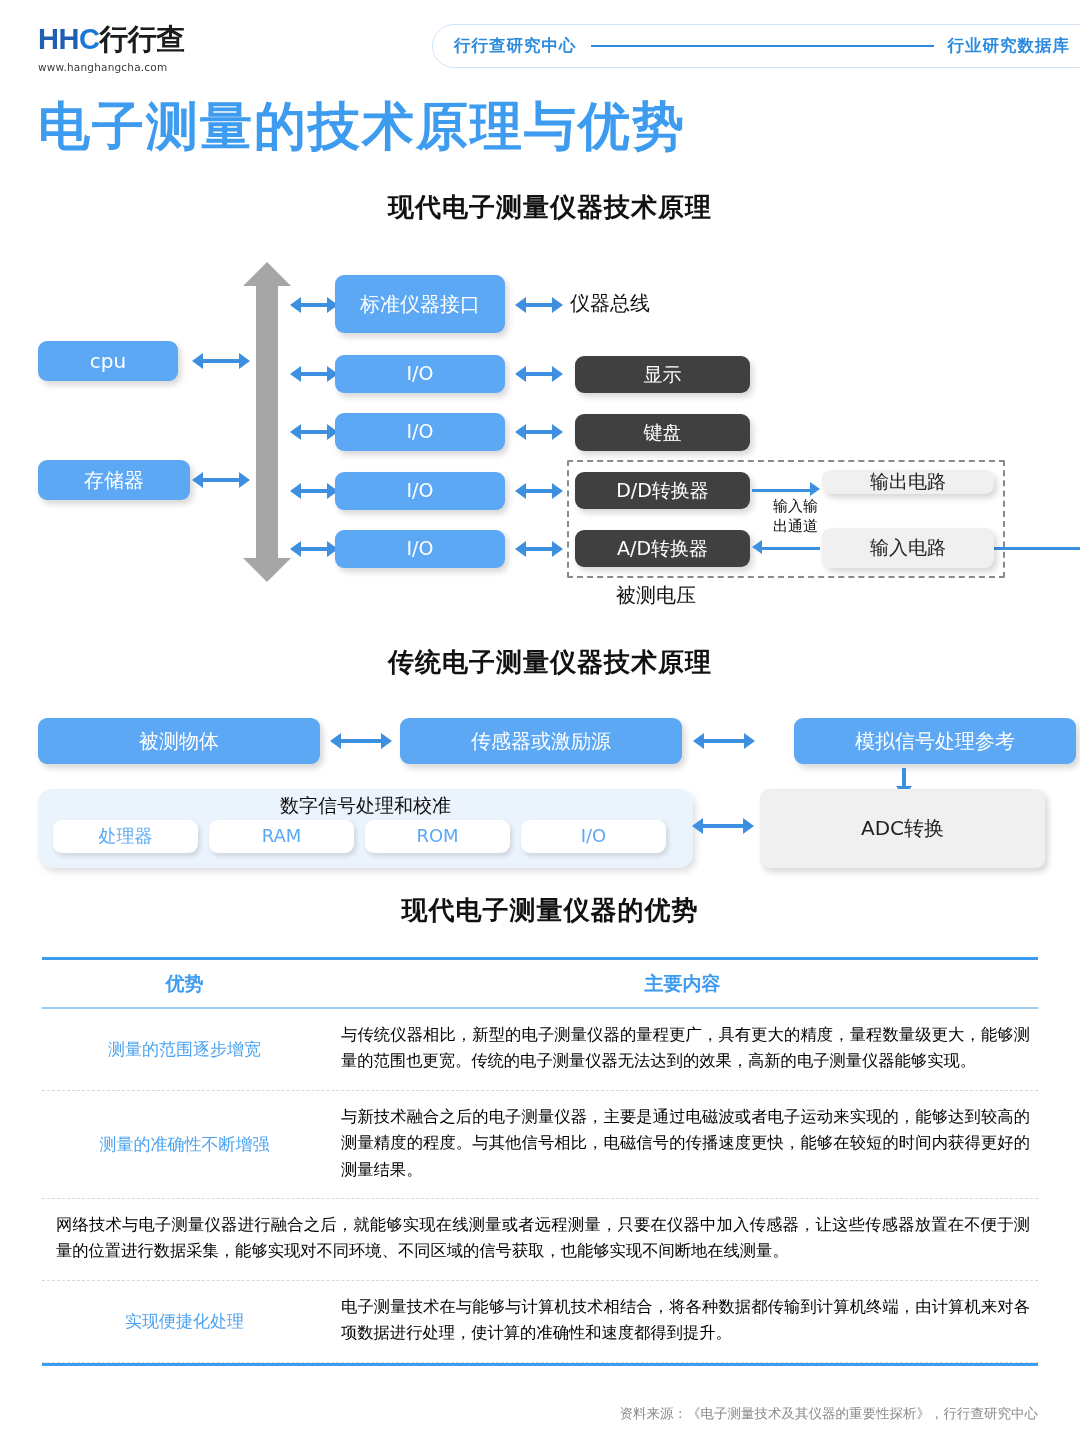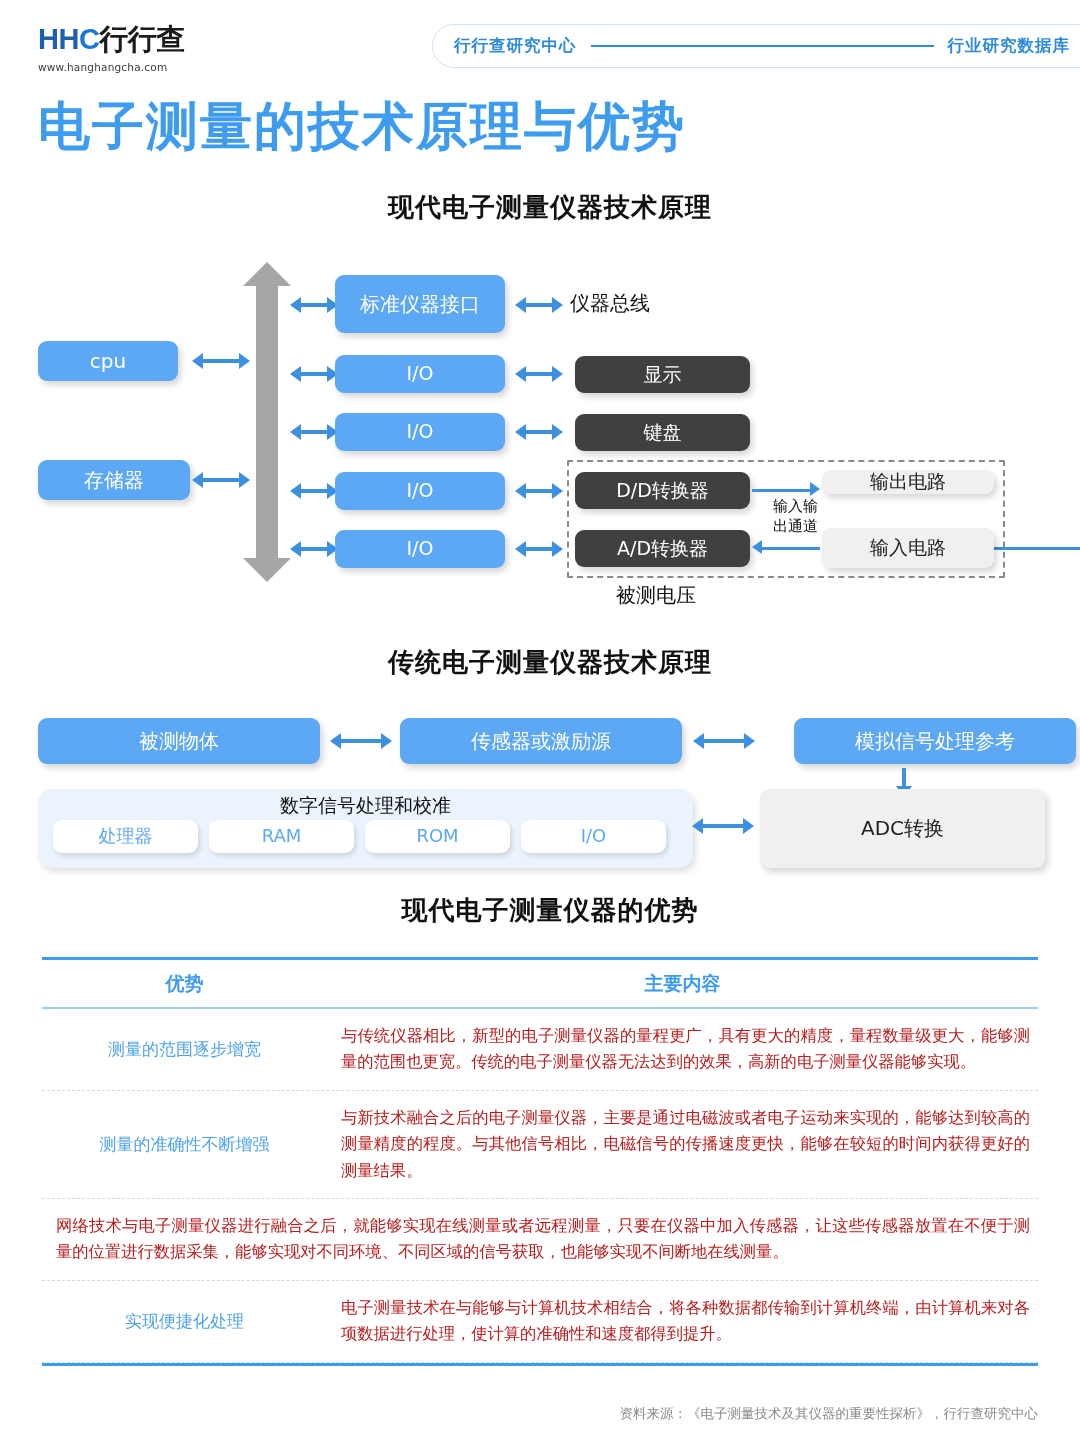--- a/index.html
+++ b/index.html
@@ -89,21 +89,21 @@
   .tbl-top { height:3px; background:#3d9bf0; }
   .tbl-bot { height:3px; background:#3d9bf0; }
   .tbl-hrule { height:2px; background:#9fcdf2; }
   .thead { display:flex; height:47px; align-items:center; }
   .th { font-size:19px; font-weight:bold; color:#3d9bf0; font-family:"DejaVu Sans",sans-serif; text-align:center; }
   .th-a { width:285px; }
   .th-b { flex:1; }
   .trow { display:flex; align-items:center; border-bottom:1.5px dashed #d8d8d8; }
   .trow:last-of-type { border-bottom:none; }
   .td-a { width:285px; text-align:center; font-size:17px; color:#4da3f0; font-family:"DejaVu Sans",sans-serif; padding:6px 4px; }
-  .td-b { flex:1; font-size:16.3px; color:#b91c1c; line-height:1.62; font-family:Liberation Serif, serif;
+  .td-b { flex:1; font-size:16.3px; color:#000000; line-height:1.62; font-family:Liberation Mono, monospace;
           padding:14px 8px 14px 14px; text-align:justify; }
 
   .source { position:absolute; right:42px; top:1405px; font-size:13.5px; color:#8a8a8a;
             font-family:"DejaVu Sans",sans-serif; white-space:nowrap; }
 </style>
 </head>
 <body>
 
 <div class="header">
   <div class="logo-wrap">

